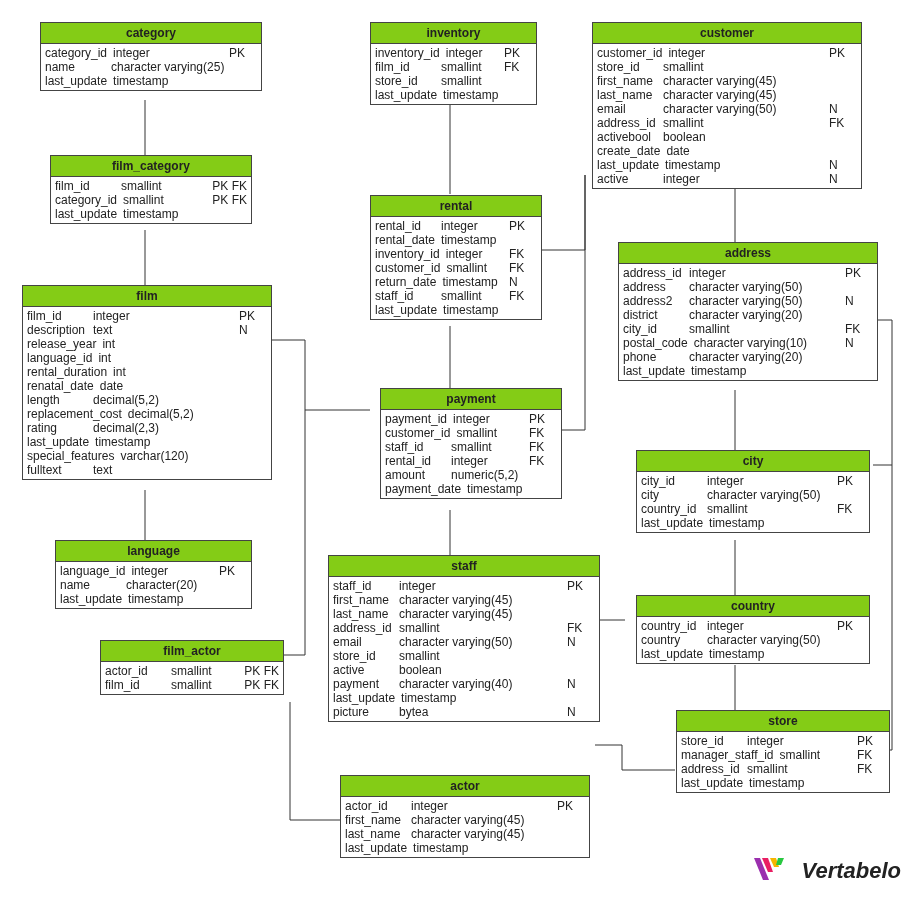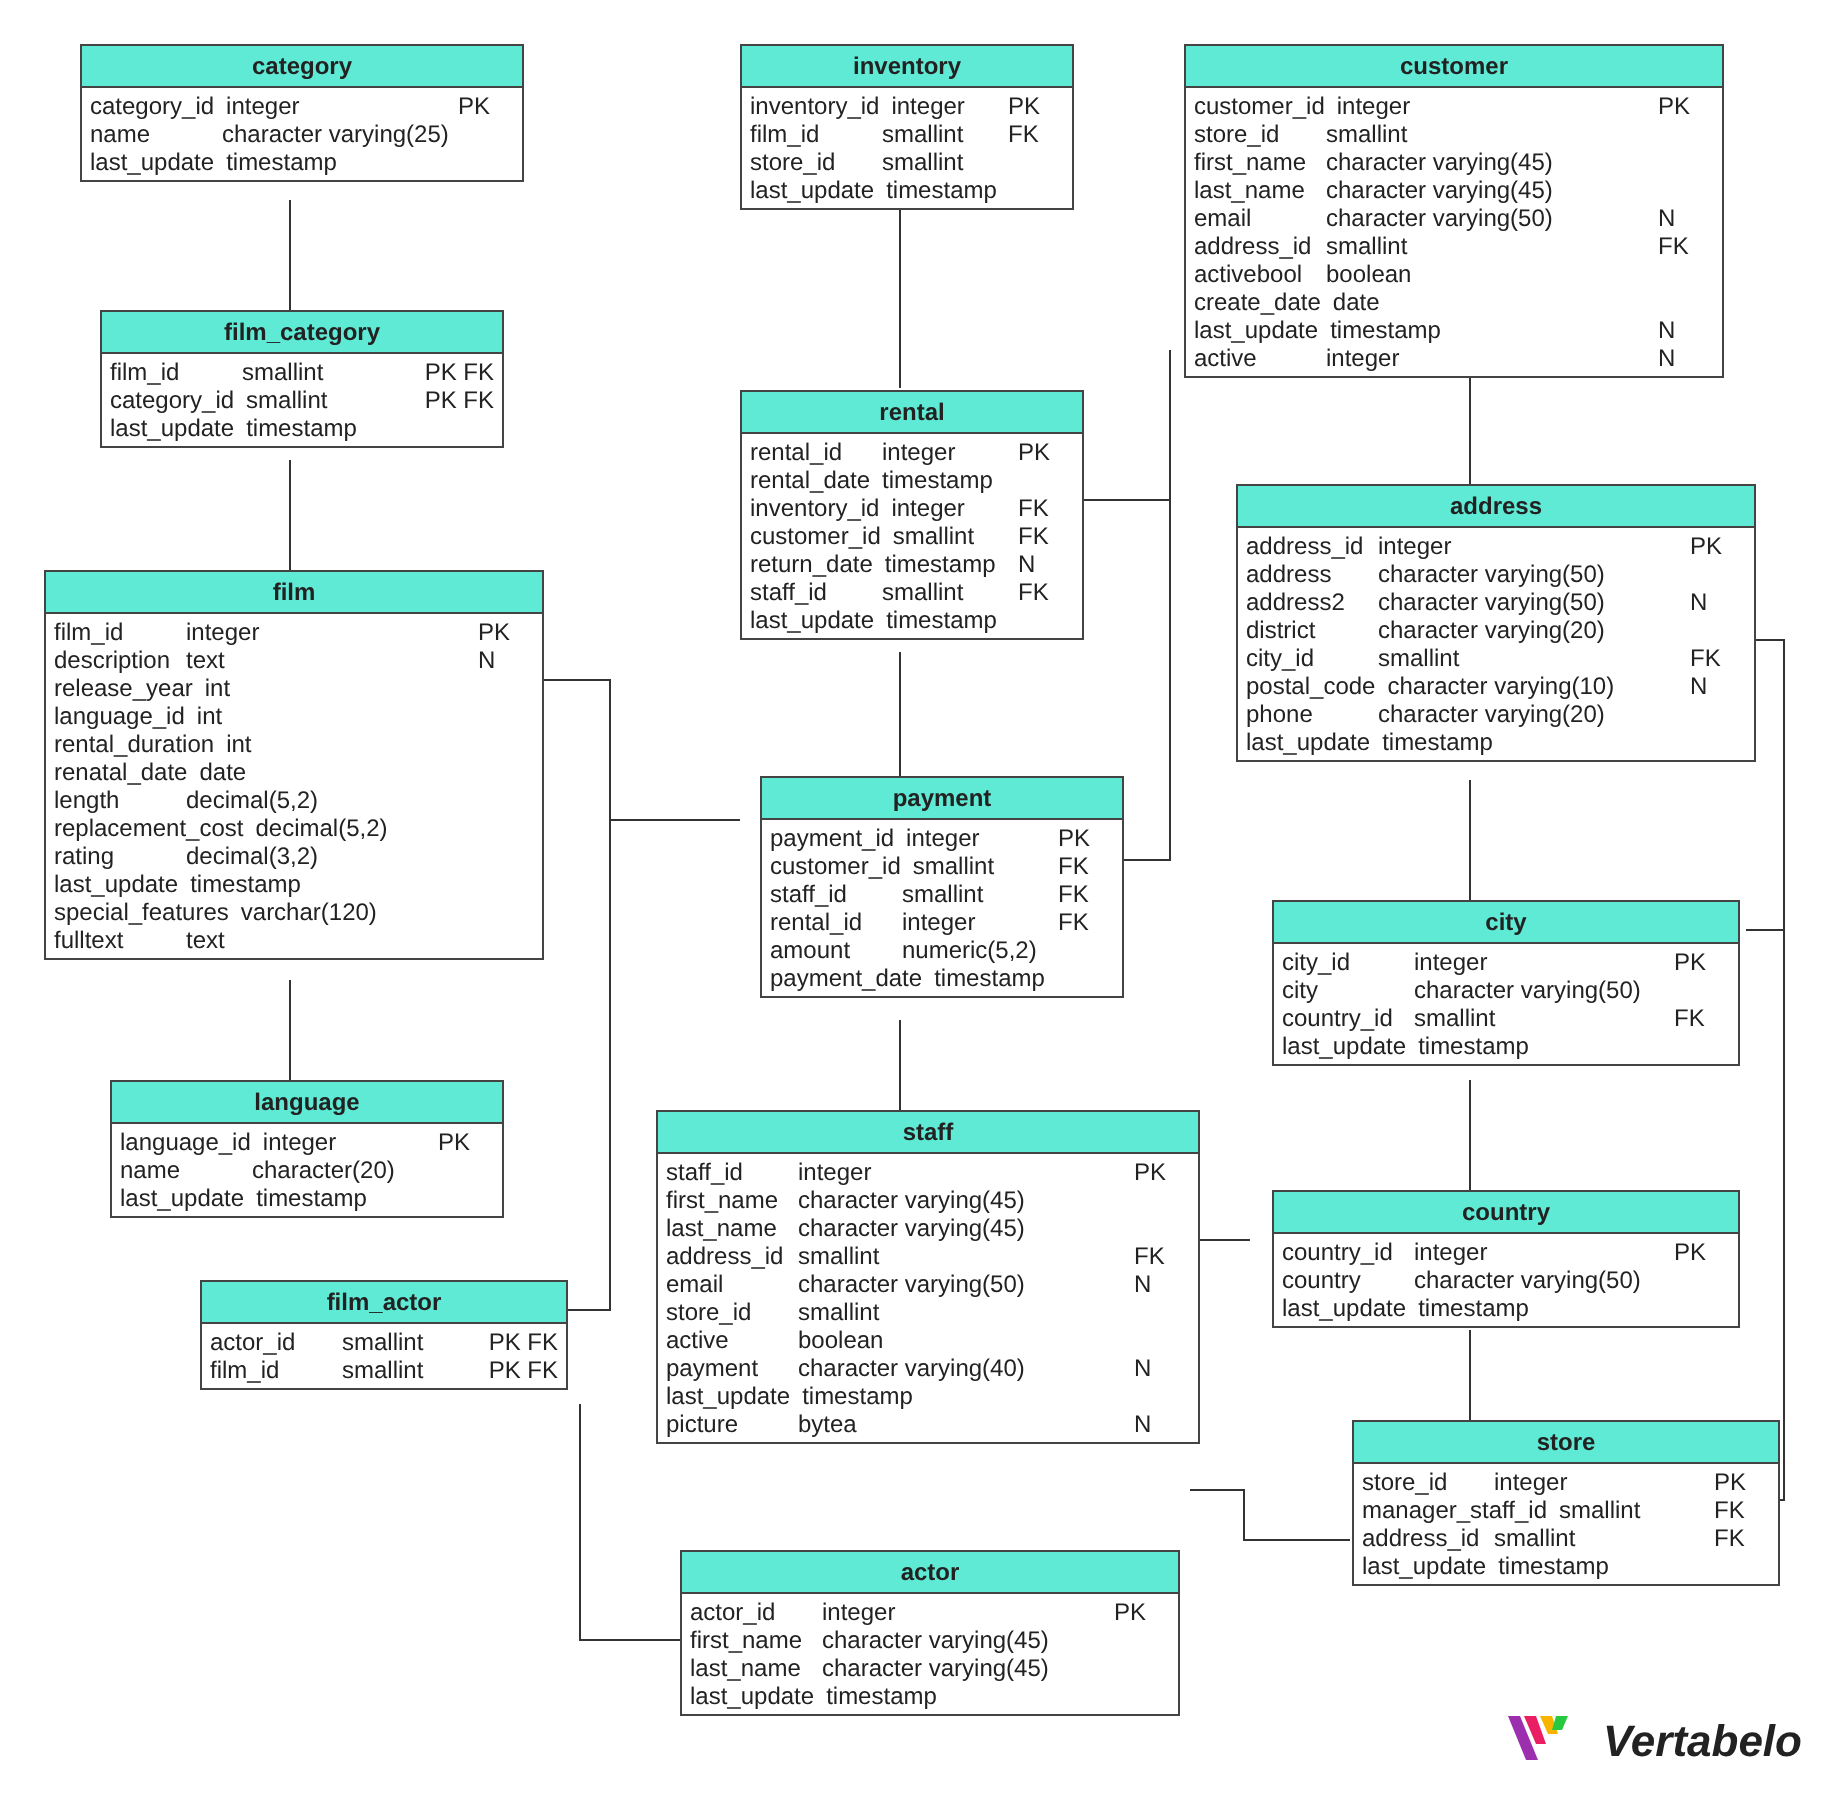--- a/index.html
+++ b/index.html
@@ -1,17 +1,17 @@
 <!DOCTYPE html>
 <html><head>
 <meta charset="utf-8">
 <style>
   body{margin:0;padding:0;width:919px;height:898px;background:#fff;font-family:Arial,Helvetica,sans-serif;font-size:12px;position:relative;color:#222}
   .table{position:absolute;border:1px solid #444;background:#fff}
-  .table .title{background:#5eead4;border-bottom:1px solid #444;text-align:center;font-weight:bold;padding:3px 4px}
+  .table .title{background:#84cc16;border-bottom:1px solid #444;text-align:center;font-weight:bold;padding:3px 4px}
   .table .cols{padding:2px 4px}
   .row{display:flex;white-space:nowrap}
   .c1{flex:0 0 auto;min-width:60px}
   .c2{flex:1 1 auto;padding-left:6px}
   .c3{flex:0 0 auto;padding-left:6px;min-width:28px;text-align:left}
   svg.conn{position:absolute;top:0;left:0;pointer-events:none}
   .logo{position:absolute;right:18px;bottom:14px;display:flex;align-items:center;gap:18px;font:italic 700 22px/1 Arial,Helvetica,sans-serif}
 </style>
 </head>
 <body>
@@ -120,21 +120,21 @@
         <span class="c2">decimal(5,2)</span>
         <span class="c3"></span>
       </div>
       <div class="row">
         <span class="c1">replacement_cost</span>
         <span class="c2">decimal(5,2)</span>
         <span class="c3"></span>
       </div>
       <div class="row">
         <span class="c1">rating</span>
-        <span class="c2">decimal(3,2)</span>
+        <span class="c2">decimal(2,3)</span>
         <span class="c3"></span>
       </div>
       <div class="row">
         <span class="c1">last_update</span>
         <span class="c2">timestamp</span>
         <span class="c3"></span>
       </div>
       <div class="row">
         <span class="c1">special_features</span>
         <span class="c2">varchar(120)</span>

